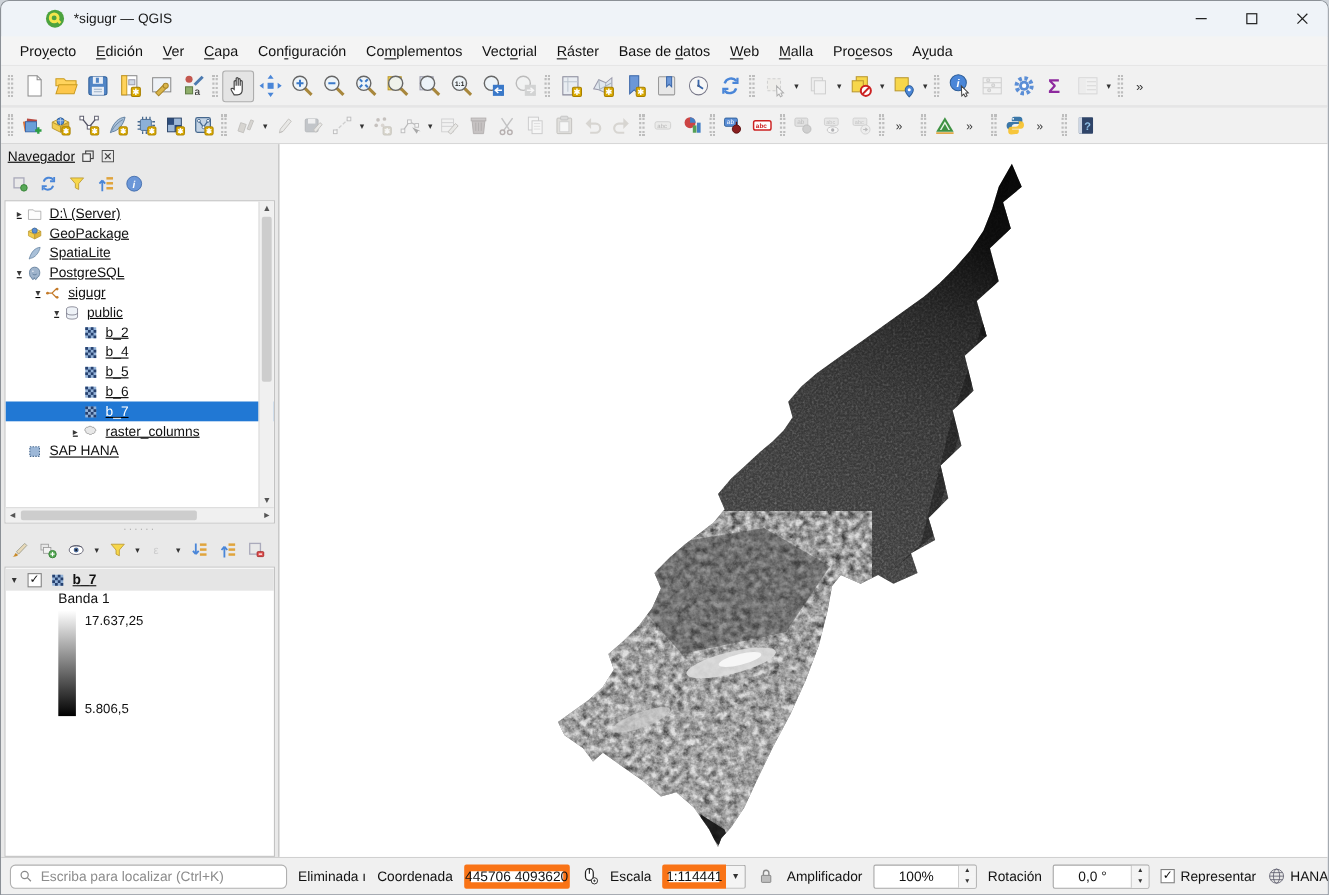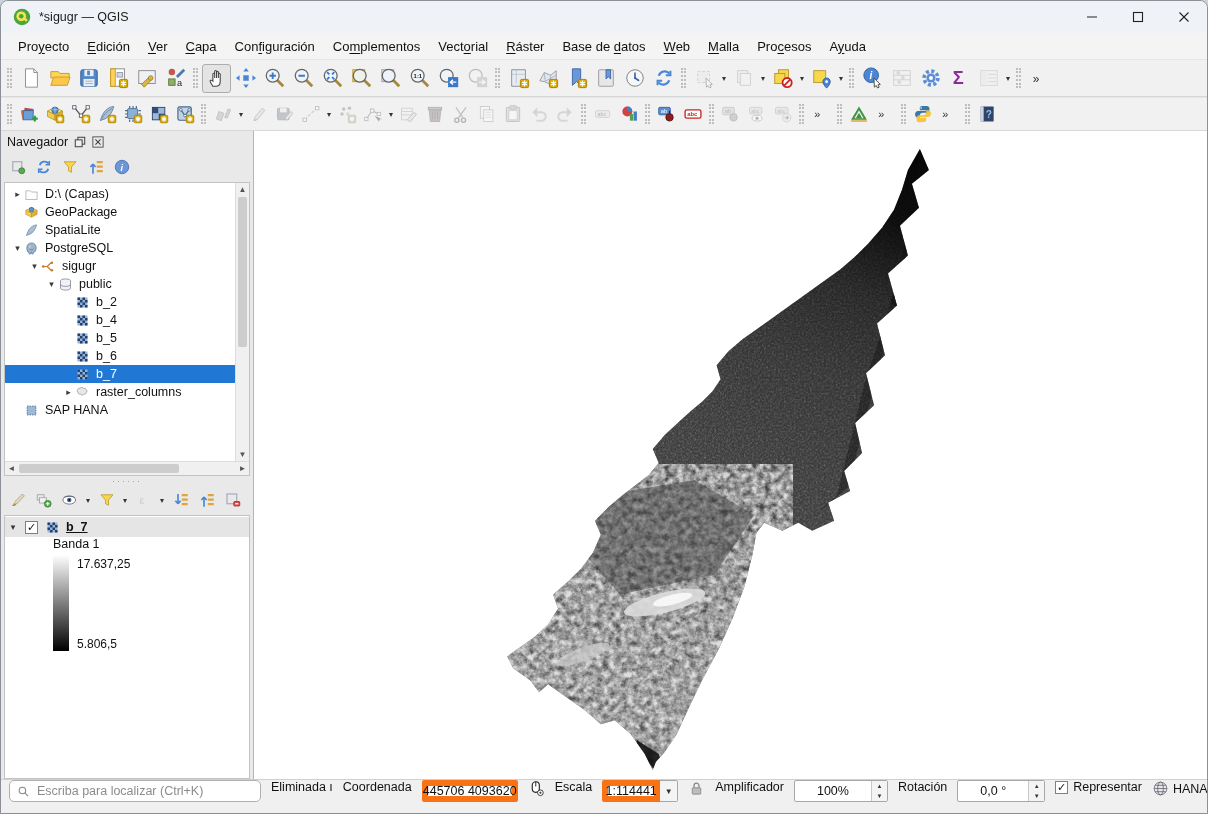--- a/index.html
+++ b/index.html
@@ -1,19 +1,19 @@
 <!DOCTYPE html>
 <html><head>
 <meta charset="utf-8">
 <style>
   html,body{margin:0;padding:0;background:#cdd2d8;font-family:"Liberation Sans","DejaVu Sans",sans-serif;}
   *{box-sizing:border-box;}
   .window{width:1208px;height:814px;background:#eff3f8;border:1px solid #8b9096;border-radius:8px 8px 0 0;overflow:hidden;display:flex;flex-direction:column;}
   
-  .titlebar{flex:0 0 32px;display:flex;align-items:center;gap:8px;padding-left:12px;background:#eff3f8;}
+  .titlebar{flex:0 0 32px;display:flex;align-items:center;gap:8px;padding-left:12px;background:#eff3f8;margin-left:28px;}
   .titlebar .appicon svg{width:18px;height:18px;display:block;}
   .titlebar .title{font-size:12.5px;color:#1b1b1b;}
   .wincontrols{margin-left:auto;display:flex;height:100%;}
   .wc{width:46px;display:flex;align-items:center;justify-content:center;color:#222;font-size:13px;}
   .wc svg{width:12px;height:12px;}
   
   .menubar{flex:0 0 26px;display:flex;align-items:center;padding:0 8px;background:#f4f4f4;font-size:13px;color:#111;}
   .menu-item{padding:3px 9px;border-radius:4px;white-space:nowrap;}
   .menu-item u{text-underline-offset:2px;}
   
@@ -51,39 +51,39 @@
   
   .vscroll{position:absolute;top:0;right:0;width:14px;bottom:14px;background:#f0f0f0;border-left:1px solid #dcdcdc;font-size:8px;color:#555;}
   .vscroll .arr{height:13px;display:flex;align-items:center;justify-content:center;}
   .vscroll .arr.down{position:absolute;bottom:0;left:0;right:0;}
   .vthumb{position:absolute;left:2px;right:2px;top:14px;height:150px;background:#cdcdcd;border-radius:2px;}
   .hscroll{position:absolute;left:0;right:0;bottom:0;height:14px;background:#f0f0f0;border-top:1px solid #dcdcdc;font-size:8px;color:#555;display:flex;align-items:center;}
   .hscroll .arr{width:13px;text-align:center;}
   .hscroll .arr.right{margin-left:auto;}
   .hthumb{position:absolute;left:14px;top:2px;bottom:2px;width:160px;background:#cdcdcd;border-radius:2px;}
   .splitter{flex:0 0 7px;display:flex;align-items:center;justify-content:center;color:#9a9a9a;font-size:9px;letter-spacing:2px;}
-  .browser-panel{flex:0 0 345px;}
+  .browser-panel{flex:0 0 345px;text-decoration:underline;}
   .layers-panel{flex:1;}
   
   .legend{font-size:12.5px;color:#111;padding-top:1px;}
   .lrow{height:20px;display:flex;align-items:center;background:#e5e5e5;}
   .lrow .exp{width:16px;flex:0 0 16px;font-size:9px;text-align:center;color:#333;}
   .cb{width:13px;height:13px;border:1px solid #808080;background:#fff;margin:0 7px 0 4px;font-size:11px;line-height:11px;text-align:center;font-weight:bold;color:#111;}
   .lrow .icon{display:flex;margin-right:6px;}
   .lrow .icon svg{width:15px;height:15px;}
   .layer-name{font-weight:bold;text-decoration:underline;}
   .band-label{padding-left:48px;height:17px;}
   .rampwrap{display:flex;padding-left:48px;margin-top:1px;}
   .ramp{width:16px;height:96px;background:linear-gradient(#ffffff,#000000);}
   .ramplabels{display:flex;flex-direction:column;justify-content:space-between;padding:2px 0 0 8px;height:96px;font-size:12px;}
   
   .canvas{flex:1;position:relative;background:#fff;border-left:1px solid #b5b5b5;min-width:0;}
   .canvas svg{position:absolute;inset:0;width:100%;height:100%;}
   
-  .statusbar{flex:0 0 34px;display:flex;align-items:flex-start;gap:10px;background:#f0f0f0;border-top:1px solid #d0d0d0;padding:0 8px;font-size:12.5px;color:#111;white-space:nowrap;}
+  .statusbar{flex:0 0 34px;display:flex;align-items:center;gap:10px;background:#f0f0f0;border-top:1px solid #d0d0d0;padding:0 8px;font-size:12.5px;color:#111;white-space:nowrap;}
   .searchbox{display:flex;align-items:center;gap:5px;width:252px;height:22px;background:#fff;border:1px solid #b0b0b0;border-radius:5px;padding:0 7px;flex:0 0 auto;}
   .searchbox svg{width:13px;height:13px;flex:0 0 auto;}
   .searchbox input{border:none;outline:none;flex:1;min-width:0;font-size:12.5px;font-family:inherit;background:transparent;}
   .searchbox input::placeholder{color:#8c8c8c;}
   .sfield{background:#fff;border:6px solid #f97316;border-radius:2px;height:22px;display:flex;align-items:center;justify-content:center;padding:0 6px;}
   .coordbox{width:96px;}
   .scalebox{width:58px;}
   .ddbtn{width:18px;height:22px;border:1px solid #a8a8a8;border-left:none;border-radius:0 2px 2px 0;background:#f4f4f4;display:flex;align-items:center;justify-content:center;font-size:8px;color:#333;}
   .scalegrp{display:flex;}
   .scalegrp .sfield{border-radius:2px 0 0 2px;}
@@ -838,21 +838,21 @@
           </div>
         <div class="treewrap">
           <div class="tree" id="browserTree">
               <div class="trow" style="padding-left: 6px;">
                 <span class="exp">▸</span>
                 <span class="icon">
                   <svg viewBox="0 0 24 24">
                     <path d="M3 6h7l2 2h9v12H3z" fill="#fdfdfd" stroke="#999"></path>
                   </svg>
                 </span>
-                <span class="tlabel">D:\ (Capas)</span>
+                <span class="tlabel">D:\ (Server)</span>
               </div>
               <div class="trow" style="padding-left: 6px;">
                 <span class="exp"></span>
                 <span class="icon">
                   <svg viewBox="0 0 24 24">
                     <path d="M3 8.5L12 4l9 4.5L12 13z" fill="#ffe071" stroke="#b8962e"></path>
                     <path d="M3 8.5V15l9 4.5V13z" fill="#f2cd4e" stroke="#b8962e"></path>
                     <path d="M21 8.5V15l-9 4.5V13z" fill="#dfb33a" stroke="#b8962e"></path>
                     <circle cx="12" cy="7.5" r="3.8" fill="#5b8ed6" stroke="#2e5e98"></circle>
                   </svg>

